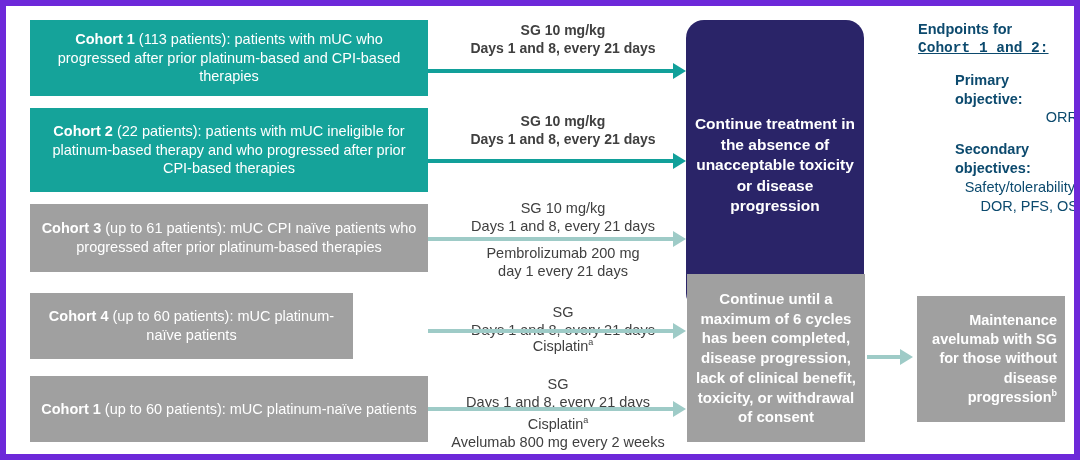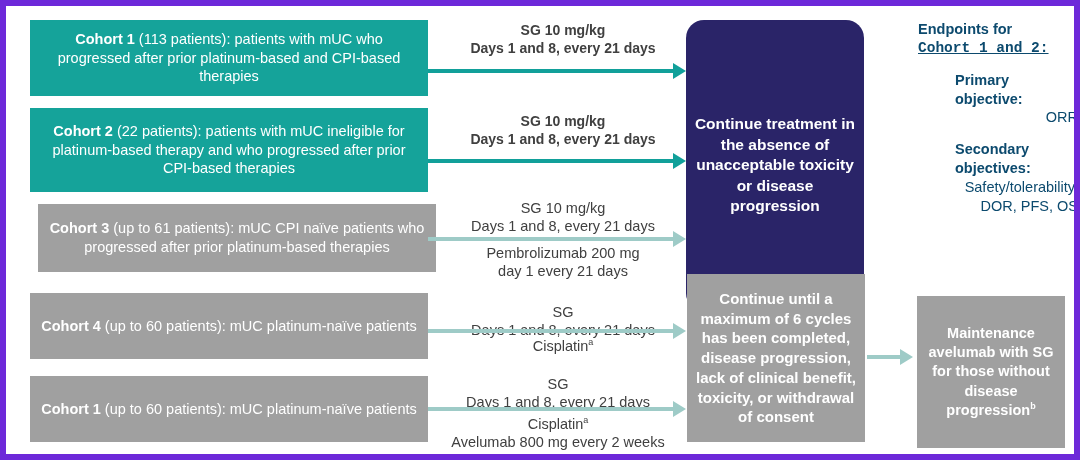--- a/index.html
+++ b/index.html
@@ -117,25 +117,25 @@
 <div id="figure">
 
   <div class="cohort-box teal-box" style="left:24px; top:14px; width:398px; height:76px;">
     <div><span class="ttl">Cohort 1</span><span> (113 patients): patients with mUC who progressed after prior platinum-based and CPI-based therapies</span></div>
   </div>
 
   <div class="cohort-box teal-box" style="left:24px; top:102px; width:398px; height:84px;">
     <div><span class="ttl">Cohort 2</span><span> (22 patients): patients with mUC ineligible for platinum-based therapy and who progressed after prior CPI-based therapies</span></div>
   </div>
 
-  <div class="cohort-box gray-box" style="left:24px; top:198px; width:398px; height:68px;margin-left:8px;">
+  <div class="cohort-box gray-box" style="left:24px; top:198px; width:398px; height:68px;">
     <div><span class="ttl">Cohort 3</span><span> (up to 61 patients): mUC CPI naïve patients who progressed after prior platinum-based therapies</span></div>
   </div>
 
-  <div class="cohort-box gray-box" style="left:24px; top:287px; width:398px; height:66px;">
+  <div class="cohort-box gray-box" style="left:24px; top:287px; width:323px; height:66px;">
     <div><span class="ttl">Cohort 4</span><span> (up to 60 patients): mUC platinum-naïve patients</span></div>
   </div>
 
   <div class="cohort-box gray-box" style="left:24px; top:370px; width:398px; height:66px;">
     <div><span class="ttl">Cohort 1</span><span> (up to 60 patients): mUC platinum-naïve patients</span></div>
   </div>
 
   <div class="regimen regimen-bold above" style="left:432px; top:16px; width:250px;">
     <div>SG 10 mg/kg</div>
     <div>Days 1 and 8, every 21 days</div>
@@ -198,21 +198,21 @@
 
   <div class="outcome-box outcome-gray" style="left:681px; top:268px; width:178px; height:168px;">
     <div>Continue until a maximum of 6 cycles has been completed, disease progression, lack of clinical benefit, toxicity, or withdrawal of consent</div>
   </div>
 
   <div class="arrow arrow-light" style="left:861px; top:351px; width:50px;">
     <div class="shaft" style="width:34px;"></div>
     <div class="head" style="left:33px;"></div>
   </div>
 
-  <div class="outcome-box maint-box" style="left:911px; top:290px; width:148px; height:152px;">
+  <div class="outcome-box maint-box" style="left:911px; top:290px; width:148px; height:126px;text-align:right;">
     <div><span>Maintenance avelumab with SG for those without disease progression</span><sup class="fn">b</sup></div>
   </div>
 
   <div id="endpoints">
     <div class="hd">Endpoints for</div>
     <div class="underline">Cohort 1 and 2:</div>
 
     <div class="grp">
       <div class="lbl">Primary</div>
       <div class="lbl">objective:</div>

